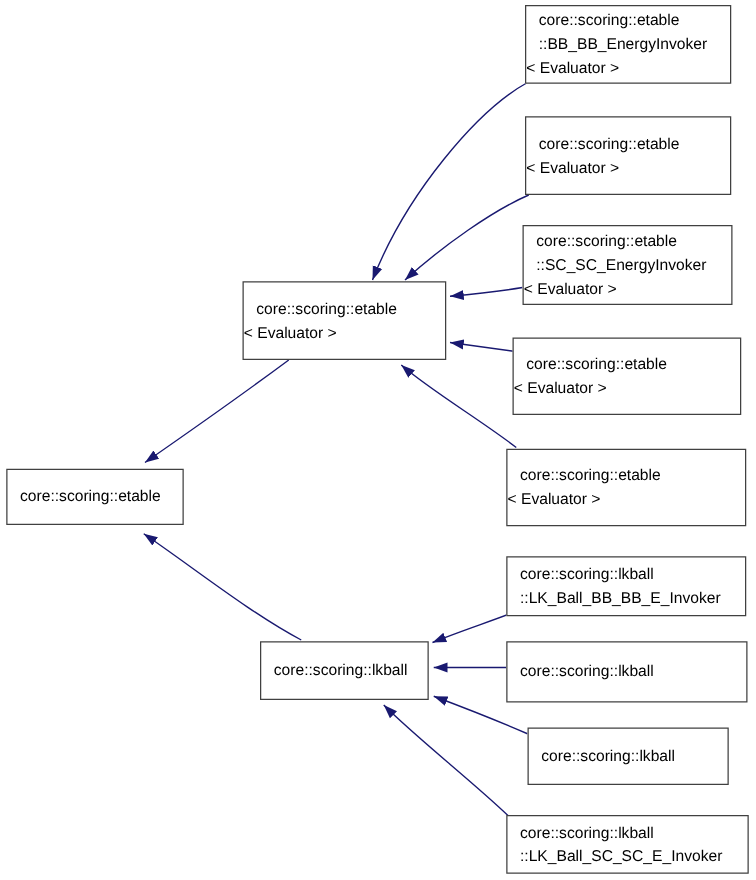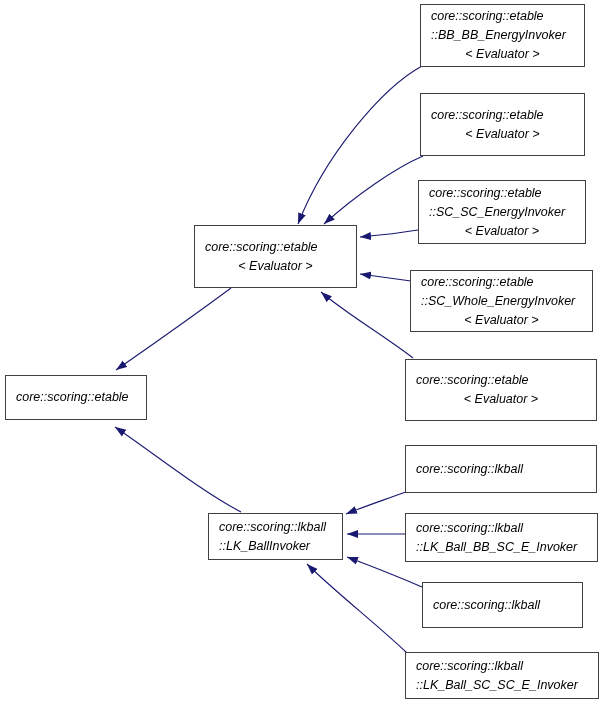--- a/index.html
+++ b/index.html
@@ -32,29 +32,27 @@
   .node {
     position: absolute;
     box-sizing: border-box;
     background: #ffffff;
     border: 1px solid #404040;
     display: flex;
     flex-direction: column;
     justify-content: center;
     line-height: 19px;
     cursor: pointer;
-    font-style: italic;
   }
   .node .ln {
     text-align: left;
     padding: 0 6px 0 10px;
     white-space: nowrap;
   }
   .node .ctr {
-    text-align: center;
     padding: 0;
     white-space: nowrap;
   }
   
   .n-count-pair   { left: 5px;   top: 375px; width: 142px; height: 45px; }
   .n-resres       { left: 194px; top: 225px; width: 163px; height: 63px; }
   .n-lkball       { left: 208px; top: 513px; width: 135px; height: 47px; }
   .n-bbbb         { left: 420px; top: 4px;   width: 165px; height: 63px; }
   .n-scbb         { left: 420px; top: 93px;  width: 165px; height: 63px; }
   .n-scsc         { left: 418px; top: 180px; width: 168px; height: 64px; }
@@ -93,21 +91,20 @@
     <div class="ln">core::scoring::etable</div>
   </div>
 
   <div class="node n-resres">
     <div class="ln">core::scoring::etable</div>
     <div class="ctr">&lt; Evaluator &gt;</div>
   </div>
 
   <div class="node n-lkball">
     <div class="ln">core::scoring::lkball</div>
-    <div class="ln">::LK_BallInvoker</div>
   </div>
 
   <div class="node n-bbbb">
     <div class="ln">core::scoring::etable</div>
     <div class="ln">::BB_BB_EnergyInvoker</div>
     <div class="ctr">&lt; Evaluator &gt;</div>
   </div>
 
   <div class="node n-scbb">
     <div class="ln">core::scoring::etable</div>
@@ -115,36 +112,35 @@
   </div>
 
   <div class="node n-scsc">
     <div class="ln">core::scoring::etable</div>
     <div class="ln">::SC_SC_EnergyInvoker</div>
     <div class="ctr">&lt; Evaluator &gt;</div>
   </div>
 
   <div class="node n-scwhole">
     <div class="ln">core::scoring::etable</div>
-    <div class="ln">::SC_Whole_EnergyInvoker</div>
     <div class="ctr">&lt; Evaluator &gt;</div>
   </div>
 
   <div class="node n-wholewhole">
     <div class="ln">core::scoring::etable</div>
     <div class="ctr">&lt; Evaluator &gt;</div>
   </div>
 
   <div class="node n-lk-bb-bb">
     <div class="ln">core::scoring::lkball</div>
+    <div class="ln">::LK_Ball_BB_BB_E_Invoker</div>
   </div>
 
   <div class="node n-lk-bb-sc">
     <div class="ln">core::scoring::lkball</div>
-    <div class="ln">::LK_Ball_BB_SC_E_Invoker</div>
   </div>
 
   <div class="node n-lk-rpe">
     <div class="ln">core::scoring::lkball</div>
   </div>
 
   <div class="node n-lk-sc-sc">
     <div class="ln">core::scoring::lkball</div>
     <div class="ln">::LK_Ball_SC_SC_E_Invoker</div>
   </div>

